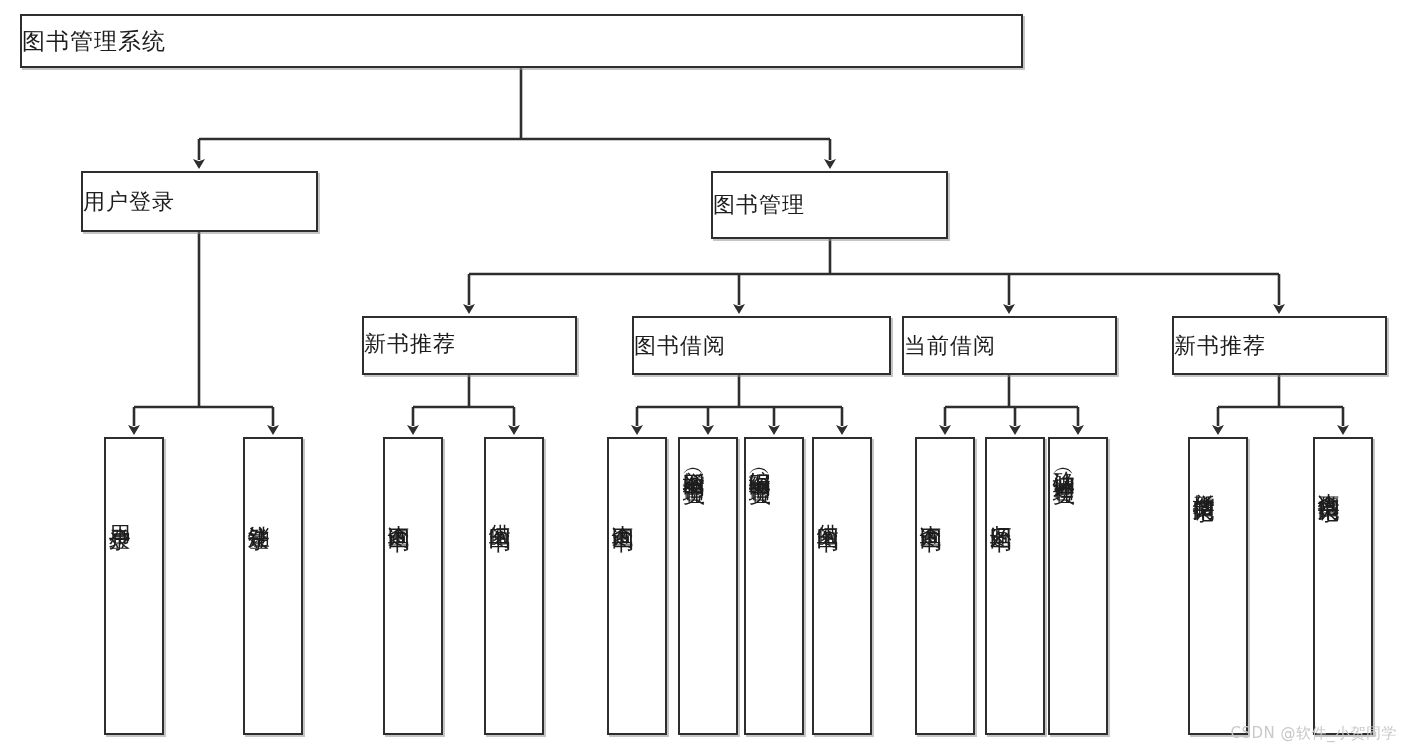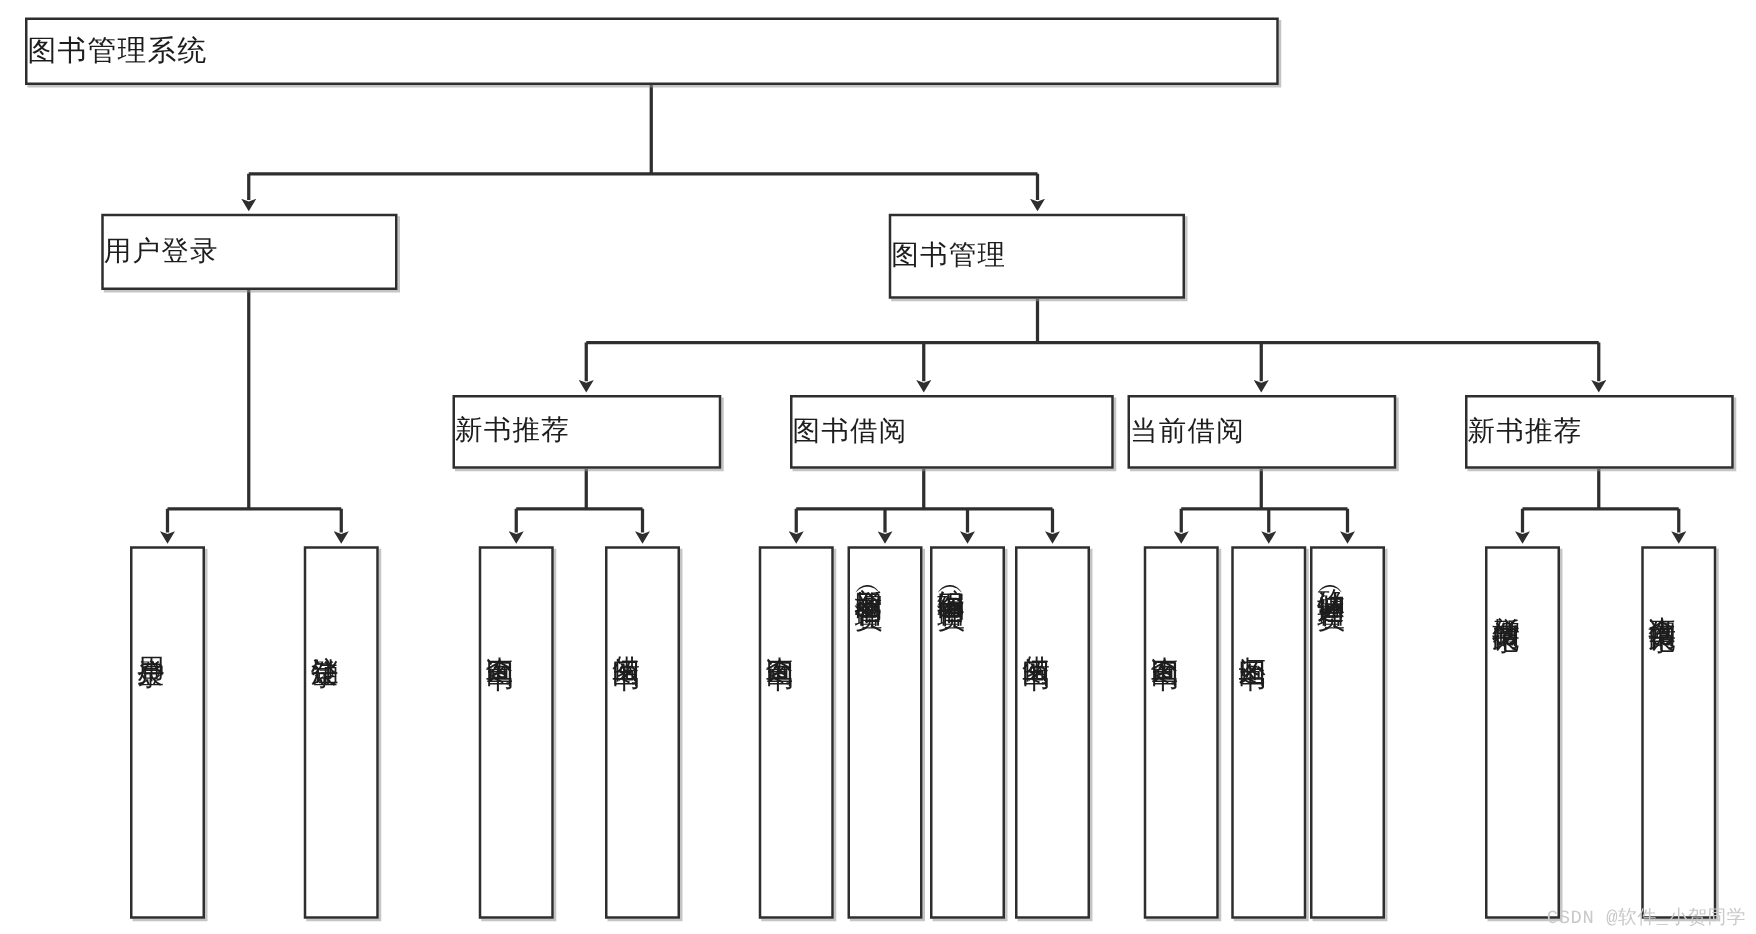--- a/index.html
+++ b/index.html
@@ -11,21 +11,21 @@
         box-shadow:2px 2px 0 rgba(150,150,150,.55);
         display:flex;align-items:center;justify-content:flex-start;}
   .node .lbl{color:#1d1d1d;font-size:22px;line-height:1.05;letter-spacing:1px;white-space:nowrap;}
   .node.root .lbl{font-size:23px;}
   .node.vert{align-items:flex-start;padding-top:14px;}
   .node.vert .lbl{writing-mode:vertical-rl;text-orientation:upright;
                   font-size:22px;line-height:1.22;letter-spacing:2px;white-space:pre;}
   .node.vert.pad .lbl{padding-top:54px;}
   .node.vert.pad2 .lbl{padding-top:22px;}
   #watermark{position:absolute;right:8px;bottom:4px;color:#c9c9c9;font-size:15px;
-             letter-spacing:.5px;white-space:nowrap;pointer-events:none;font-family:Liberation Mono, monospace;}
+             letter-spacing:.5px;white-space:nowrap;pointer-events:none;}
 </style>
 </head>
 <body>
 
 <div id="canvas">
 
   <svg id="wires" viewBox="0 0 1405 747" preserveAspectRatio="none">
     <defs>
       <marker id="arw" markerWidth="10" markerHeight="12" refX="1" refY="6" orient="auto" markerUnits="userSpaceOnUse">
         <path d="M0,0 L10,6 L0,12 L2.2,6 Z" fill="#2e2e2e"></path>

